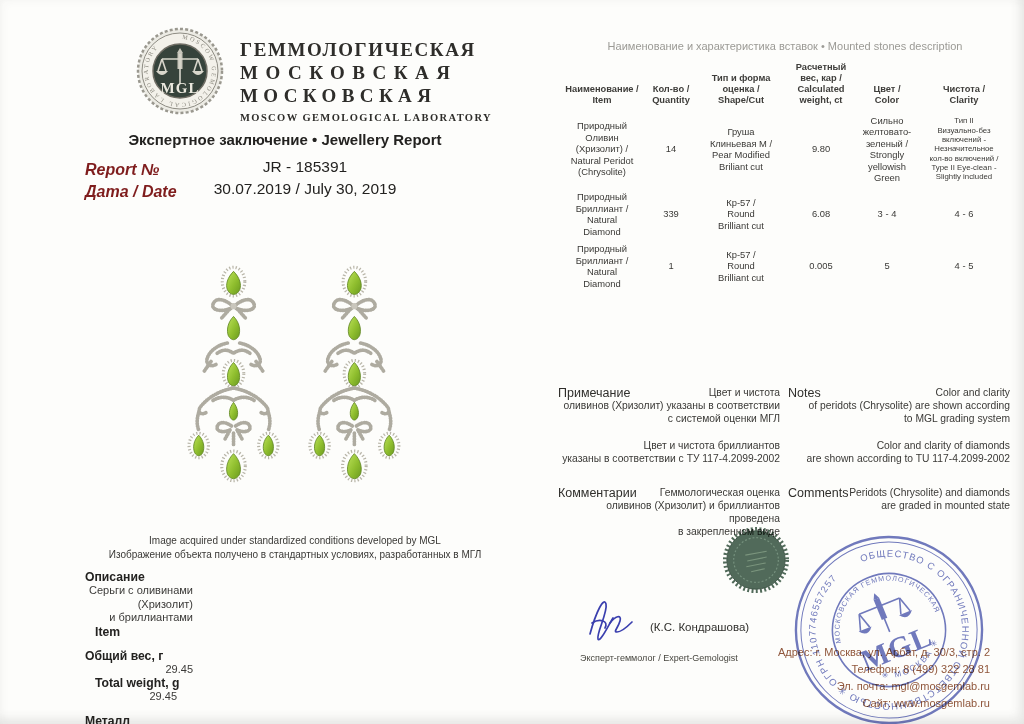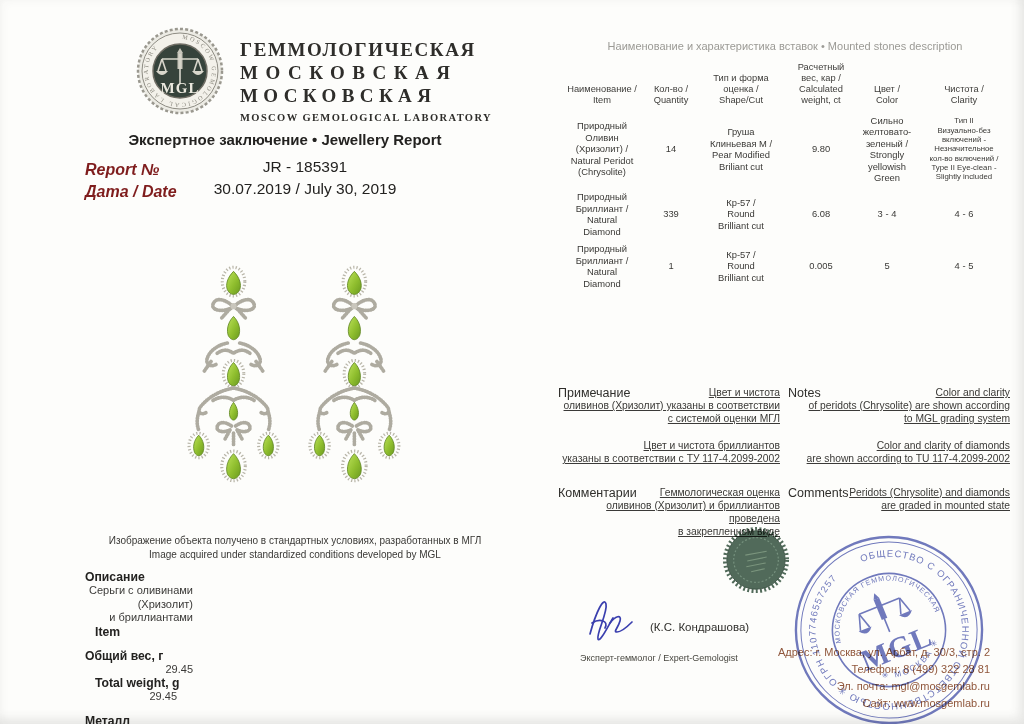--- a/index.html
+++ b/index.html
@@ -15,26 +15,26 @@
   
   .org-ru{font-family:"Liberation Serif",serif;font-weight:bold;font-size:19px;line-height:23px;color:#2e2d2a;}
   .ls1{letter-spacing:7.5px;} .ls2{letter-spacing:1.6px;} .ls3{letter-spacing:5.4px;}
   .org-en{font-family:"Liberation Serif",serif;font-weight:bold;font-size:10.5px;letter-spacing:1.4px;color:#2e2d2a;margin-top:5px;}
   .doc-title{font-weight:bold;font-size:15px;text-align:center;color:#232220;}
   .lbl{font-weight:bold;font-size:16px;color:#7f1d1d;font-style:italic;}
   .big-val{font-size:15.5px;text-align:center;color:#232220;}
   
   .stones-title{font-size:11px;color:#9b9a95;text-align:center;}
   .stones-grid{display:grid;grid-template-columns:88px 50px 90px 70px 62px 92px;width:452px;}
-  .stones-grid .hc{font-size:9.3px;line-height:11px;text-align:center;align-self:end;padding-bottom:2px;color:#3e3d3a;}
+  .stones-grid .hc{font-size:9.3px;line-height:11px;text-align:center;align-self:end;padding-bottom:2px;color:#3e3d3a;font-weight:bold;}
   .srow{display:grid;grid-template-columns:88px 50px 90px 70px 62px 92px;align-items:center;}
   .sc{font-size:9.4px;line-height:11.5px;text-align:center;color:#3a3936;}
   .sc.small{font-size:7.8px;line-height:9.3px;}
   
-  .half{position:relative;width:222px;text-decoration:underline;}
+  .half{position:relative;width:222px;}
   .nhead{position:absolute;left:0;top:0;font-size:12.5px;color:#2f2e2b;}
   .ntext{font-size:10.3px;line-height:13px;text-align:right;color:#3a3936;}
   .ntext + .ntext{margin-top:14px;}
   
   .caption{font-size:10px;line-height:13.5px;text-align:center;color:#3a3936;}
   .item-row{display:flex;align-items:flex-start;margin-bottom:10px;flex-direction:column;}
   .il{width:95px;font-weight:bold;font-size:12.2px;color:#232220;flex:none;}
   .iv{width:108px;font-size:11px;text-align:right;line-height:13.5px;flex:none;}
   .el{width:100px;font-weight:bold;font-size:12.2px;color:#232220;flex:none;margin-left:10px;}
   .ev{width:92px;font-size:11px;text-align:right;line-height:13.5px;flex:none;}
@@ -131,22 +131,22 @@
         <ellipse class="halo" cx="60" cy="200" rx="11.5" ry="14.5"></ellipse>
         <path class="stone" d="M60 188 C66 194 68 202 66 208 C63 214 57 214 54 208 C52 202 54 194 60 188 Z"></path>
       </g>
     </defs>
     <use href="#earring" x="4" y="0"></use>
     <use href="#earring" x="122" y="0"></use>
   </svg>
 </div>
 
 <div class="abs caption" style="left:60px;top:534px;width:470px;">
+  <div>Image acquired under standardized conditions developed by MGL</div>
   <div>Изображение объекта получено в стандартных условиях, разработанных в МГЛ</div>
-  <div>Image acquired under standardized conditions developed by MGL</div>
 </div>
 
 <div class="abs" style="left:85px;top:570px;width:410px;">
   <div class="item-row">
     <span class="il">Описание</span>
     <span class="iv pre">Серьги с оливинами (Хризолит)
 и бриллиантами</span>
     <span class="el">Item</span>
   </div>
   <div class="item-row">

